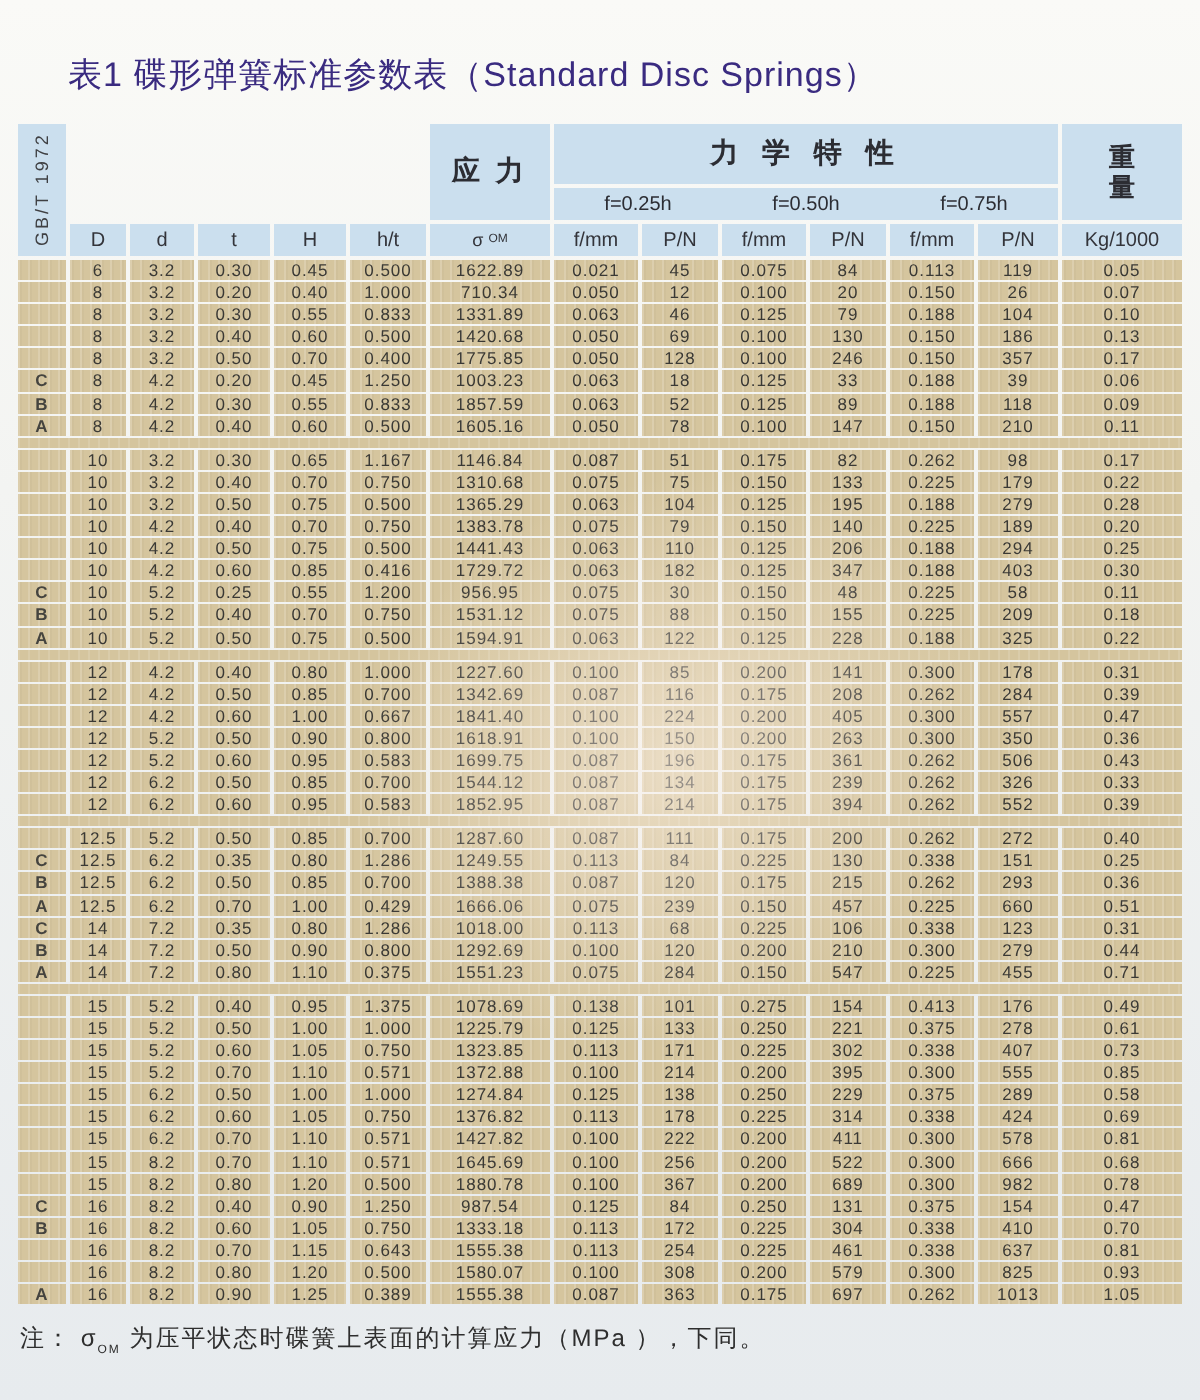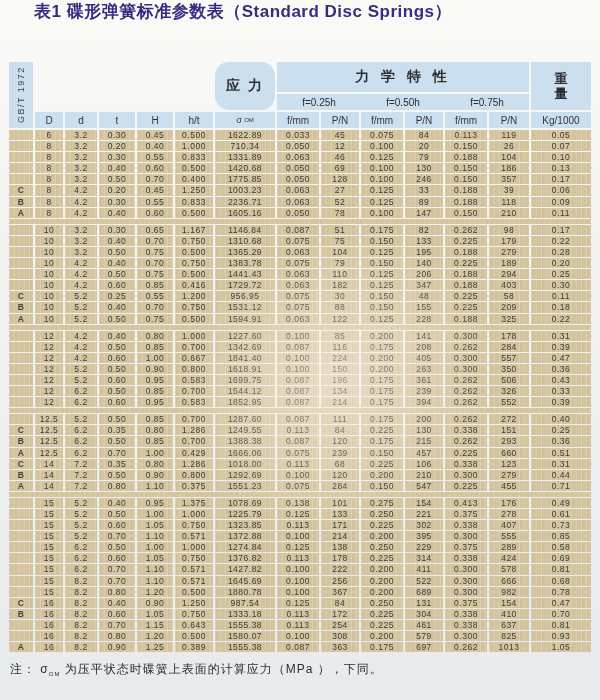--- a/index.html
+++ b/index.html
@@ -4,43 +4,43 @@
 <style>
   html,body{margin:0;padding:0;}
   .page{
     position:relative;
     width:600px;height:700px;
     background:linear-gradient(180deg,#fafaf7 0%,#f3f4f2 35%,#e7ebee 100%);
     font-family:"Liberation Sans","DejaVu Sans",sans-serif;
     overflow:hidden;
   }
   .title{
-    position:absolute;left:34px;top:0;
-    font-size:17px;font-weight:bold;color:#3a2b80;letter-spacing:0.5px;
+    position:absolute;left:34px;top:26px;
+    font-size:17px;font-weight:normal;color:#3a2b80;letter-spacing:0.5px;
     white-space:nowrap;
   }
   .tablewrap{position:absolute;left:9px;top:62px;width:582px;}
   .thead{
     display:grid;
     grid-template-columns:24px 28px 32px 36px 36px 38px 60px 42px 38px 42px 38px 42px 40px 60px;
     grid-template-rows:30px 16px 16px;
     gap:2px;
   }
   .hcell{
     background:#cbdfee;color:#2c2d33;
     display:flex;align-items:center;justify-content:center;
     white-space:nowrap;
   }
   .gbt{
     grid-column:1;grid-row:1/4;
     writing-mode:vertical-rl;transform:rotate(180deg);
     font-size:9px;letter-spacing:1.5px;color:#3f4043;
   }
   .geo{grid-column:2/7;grid-row:1/3;font-size:14px;font-weight:bold;letter-spacing:4px;}
-  .stress{grid-column:7;grid-row:1/3;font-size:14px;font-weight:bold;letter-spacing:2px;border-radius:14px;}
+  .stress{grid-column:7;grid-row:1/3;font-size:14px;font-weight:bold;letter-spacing:2px;}
   .mech{grid-column:8/14;grid-row:1;font-size:14px;font-weight:bold;letter-spacing:4px;}
   .weight{grid-column:14;grid-row:1/3;flex-direction:column;font-size:13px;font-weight:bold;line-height:15px;}
   .fsub{grid-column:8/14;grid-row:2;display:grid;grid-template-columns:1fr 1fr 1fr;background:#cbdfee;}
   .fsub span{font-size:10px;display:flex;align-items:center;justify-content:center;color:#2c2d33;}
   .collabel{font-size:10px;color:#33343a;}
   .sigcell{font-size:9px;}
   .sigcell sub,.note sub{font-size:6px;}
   .tbody{margin-top:2px;}
   .trow{
     display:grid;
@@ -110,21 +110,21 @@
 
     <div class="tbody">
         <div class="trow">
           <div class="tcell type"></div>
           <div class="tcell">6</div>
           <div class="tcell">3.2</div>
           <div class="tcell">0.30</div>
           <div class="tcell">0.45</div>
           <div class="tcell">0.500</div>
           <div class="tcell">1622.89</div>
-          <div class="tcell">0.033</div>
+          <div class="tcell">0.021</div>
           <div class="tcell">45</div>
           <div class="tcell">0.075</div>
           <div class="tcell">84</div>
           <div class="tcell">0.113</div>
           <div class="tcell">119</div>
           <div class="tcell">0.05</div>
         </div>
         <div class="trow">
           <div class="tcell type"></div>
           <div class="tcell">8</div>
@@ -191,35 +191,35 @@
         </div>
         <div class="trow">
           <div class="tcell type">C</div>
           <div class="tcell">8</div>
           <div class="tcell">4.2</div>
           <div class="tcell">0.20</div>
           <div class="tcell">0.45</div>
           <div class="tcell">1.250</div>
           <div class="tcell">1003.23</div>
           <div class="tcell">0.063</div>
-          <div class="tcell">27</div>
+          <div class="tcell">18</div>
           <div class="tcell">0.125</div>
           <div class="tcell">33</div>
           <div class="tcell">0.188</div>
           <div class="tcell">39</div>
           <div class="tcell">0.06</div>
         </div>
         <div class="trow">
           <div class="tcell type">B</div>
           <div class="tcell">8</div>
           <div class="tcell">4.2</div>
           <div class="tcell">0.30</div>
           <div class="tcell">0.55</div>
           <div class="tcell">0.833</div>
-          <div class="tcell">2236.71</div>
+          <div class="tcell">1857.59</div>
           <div class="tcell">0.063</div>
           <div class="tcell">52</div>
           <div class="tcell">0.125</div>
           <div class="tcell">89</div>
           <div class="tcell">0.188</div>
           <div class="tcell">118</div>
           <div class="tcell">0.09</div>
         </div>
         <div class="trow">
           <div class="tcell type">A</div>

